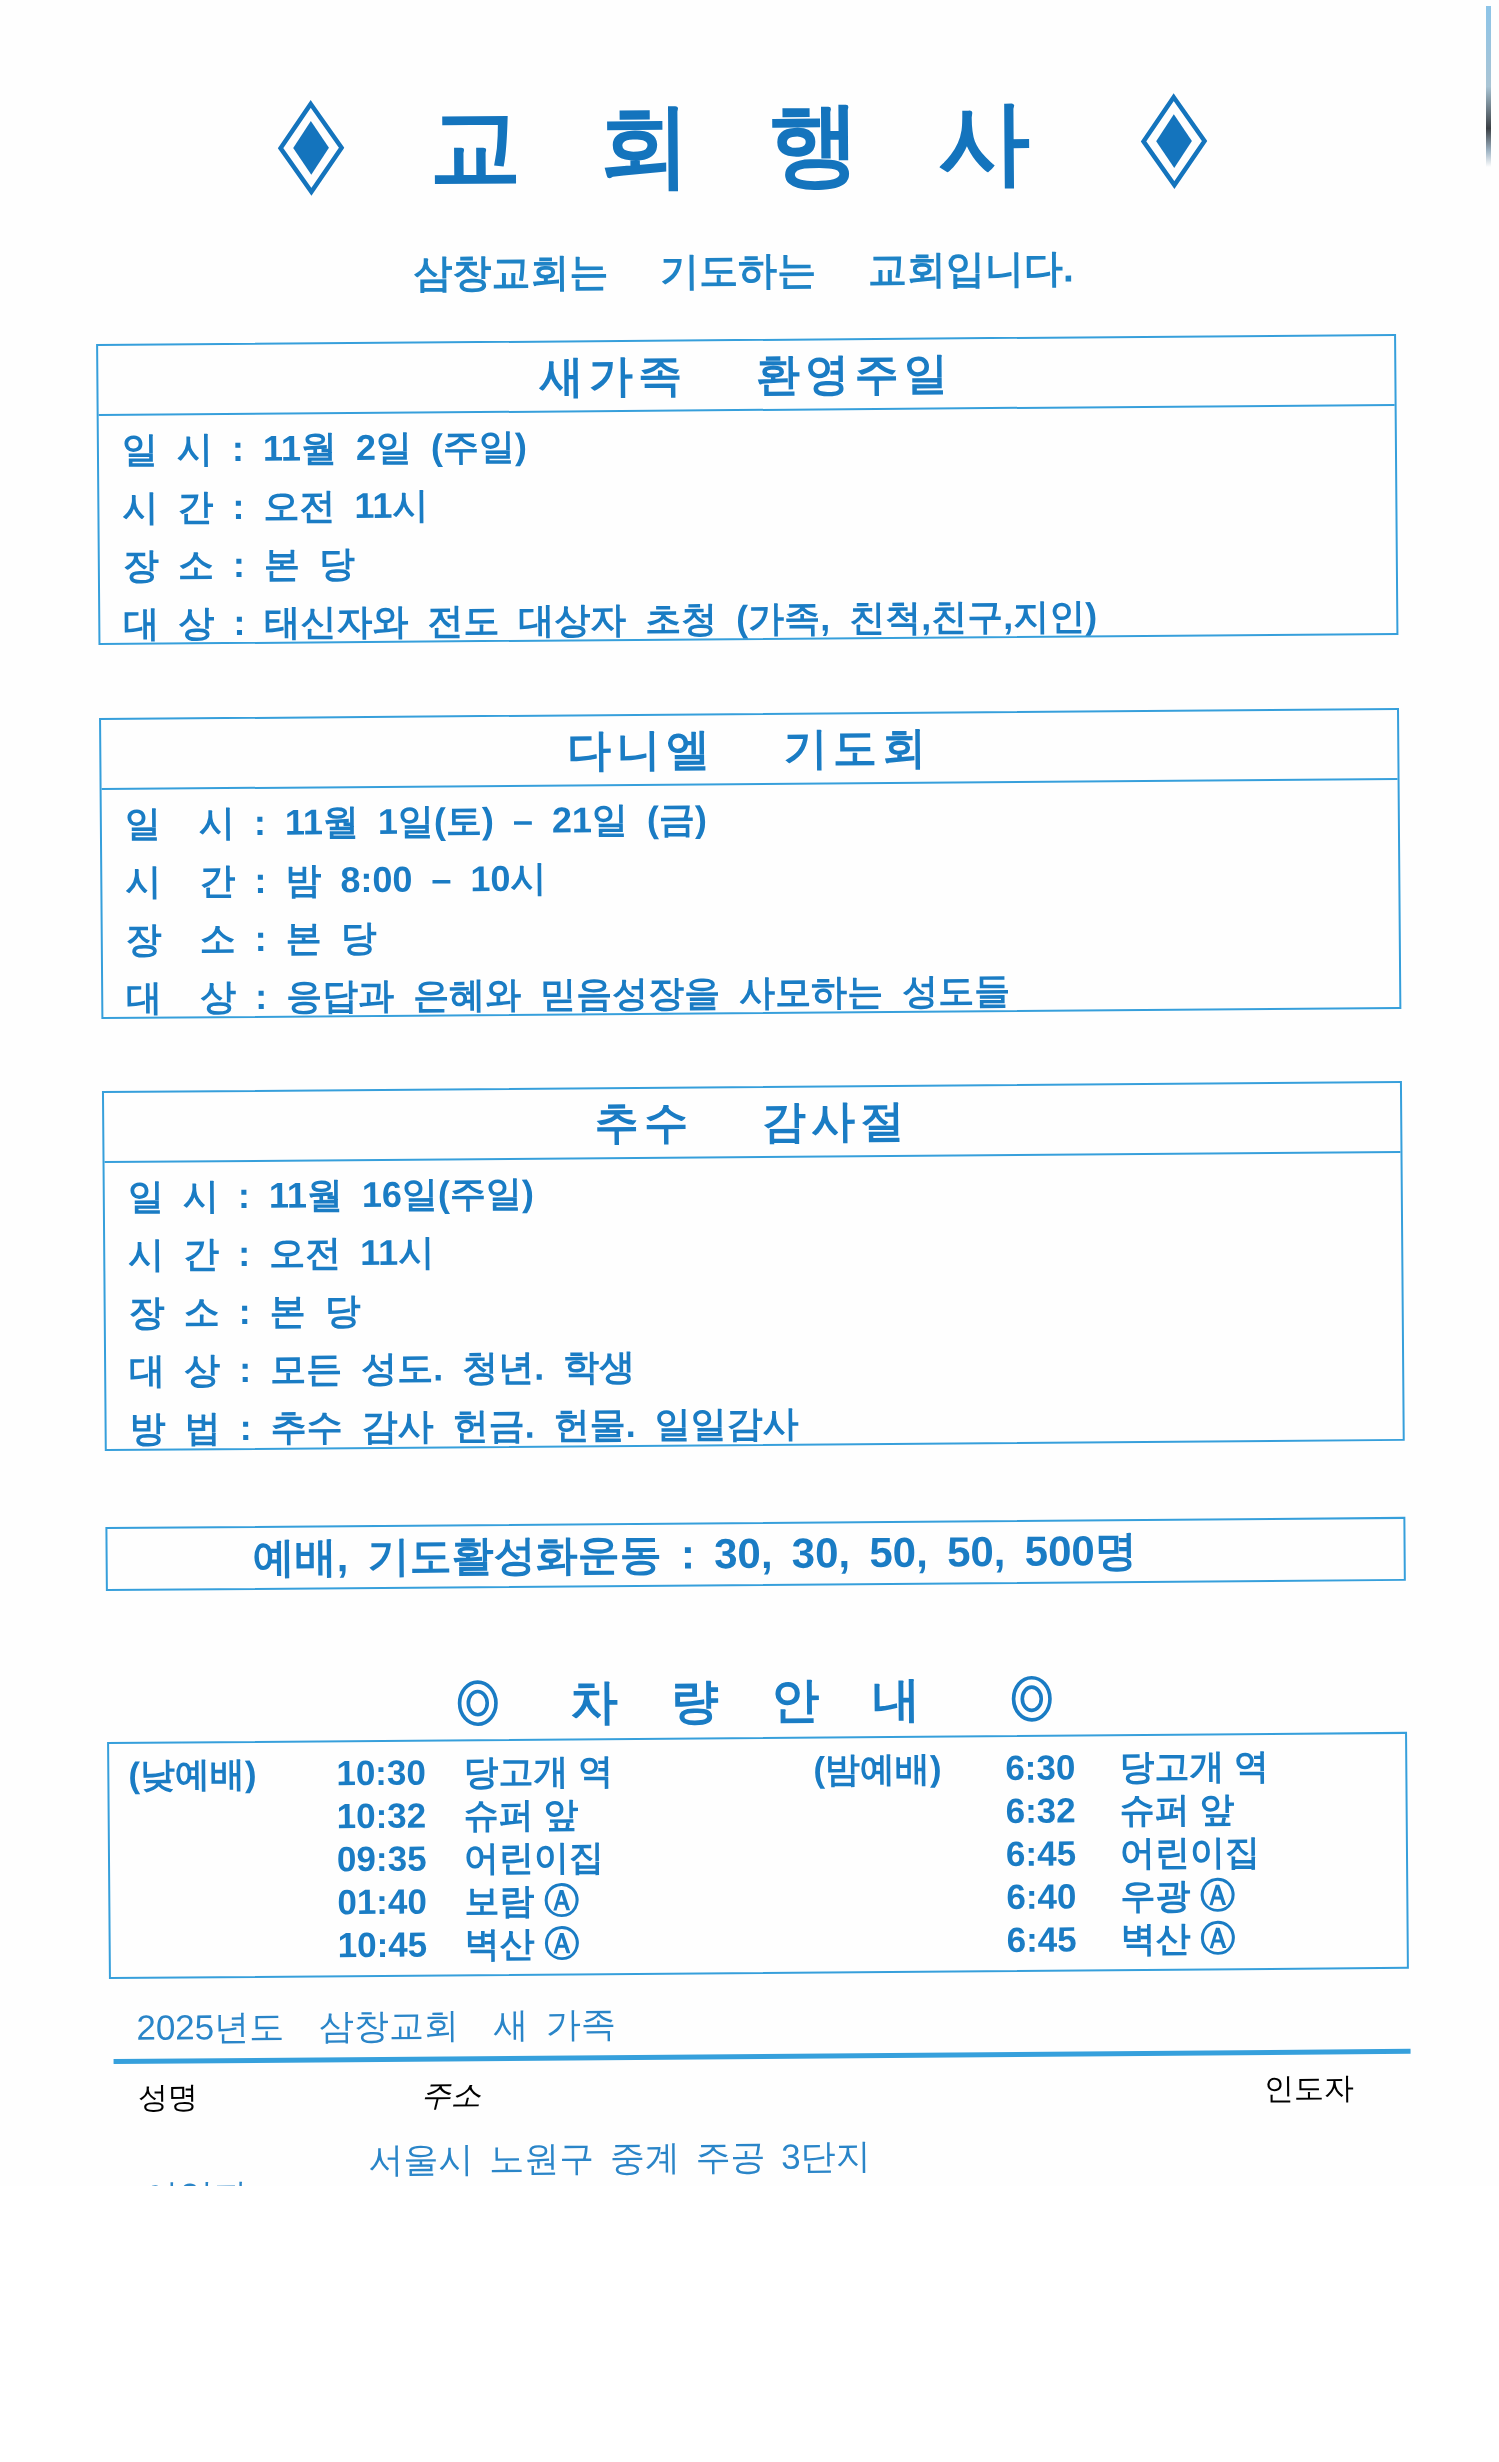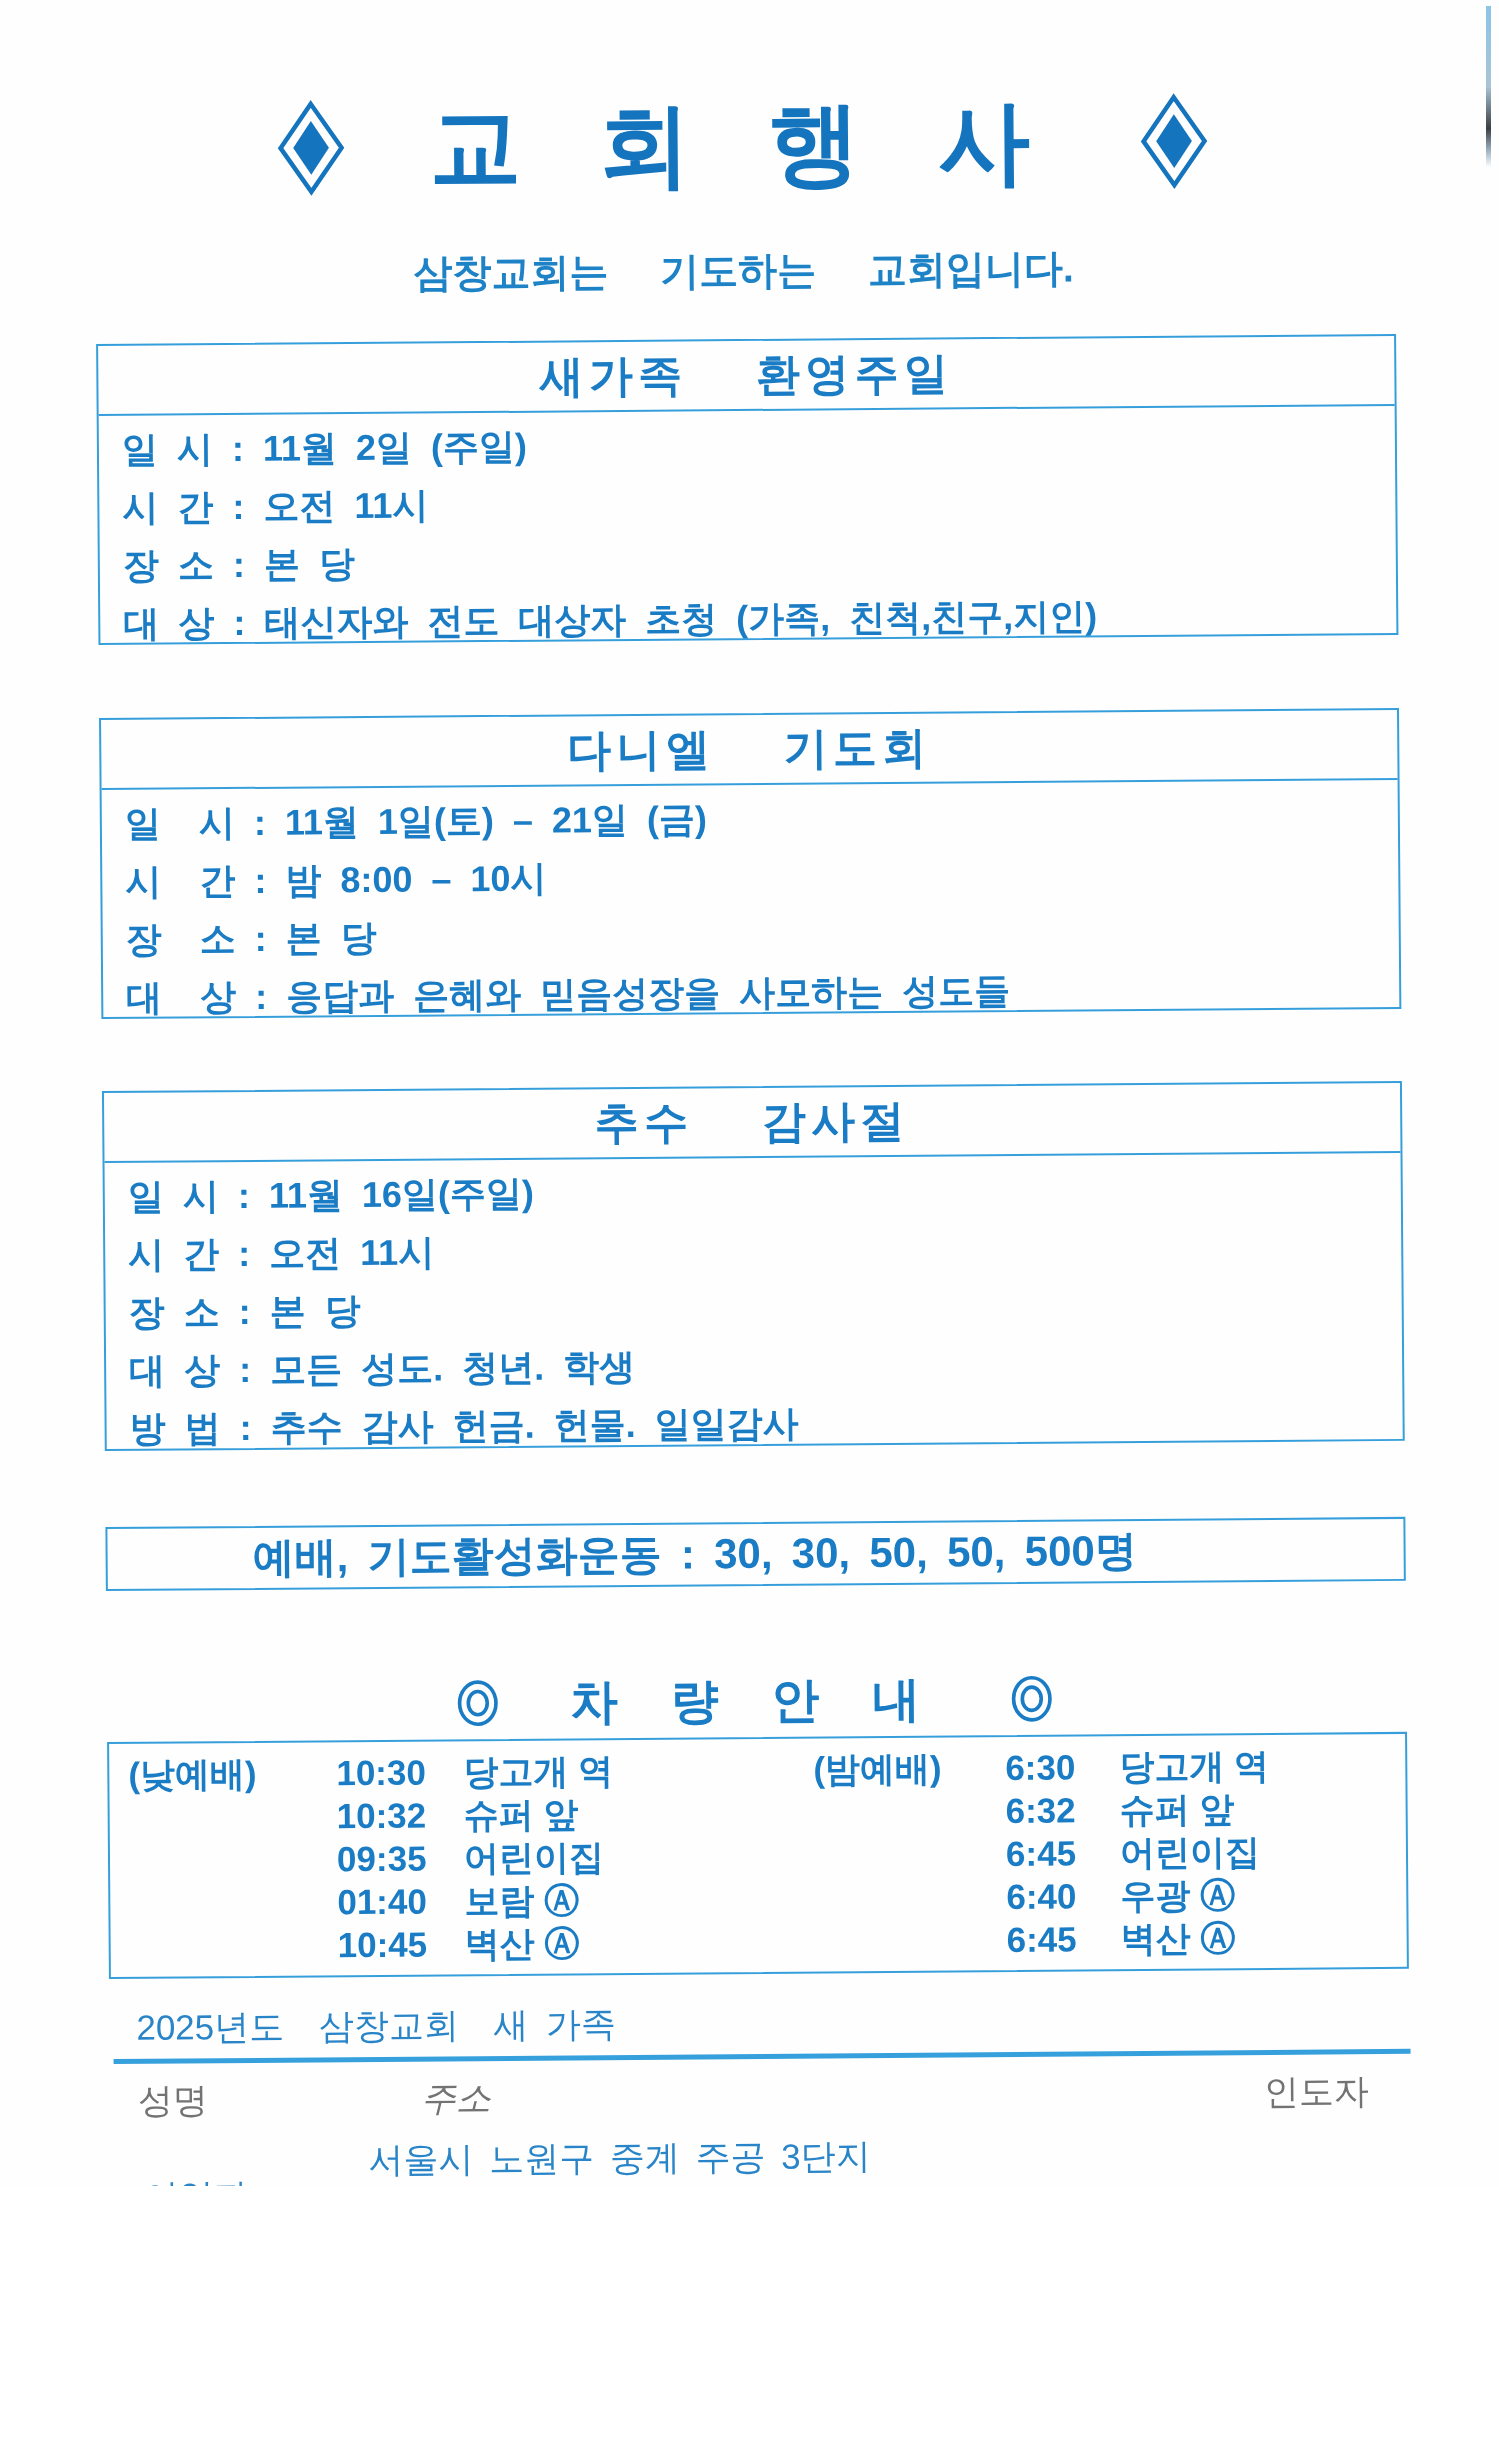--- a/index.html
+++ b/index.html
@@ -79,21 +79,21 @@
   .shuttle-row span{overflow:visible;}
   
   .nf-title{
     position:absolute;top:2000px;left:129px;
     font-size:35px;font-weight:400;white-space:pre;word-spacing:7.6px;color:#2a85c8;
   }
   .nf-line{
     position:absolute;top:2054px;left:106px;width:1297px;height:5.3px;
     background:#36a0dc;
   }
-  .nf-header{position:absolute;top:2073px;font-size:35px;font-weight:400;color:#737373;white-space:pre;}
+  .nf-header{position:absolute;top:2073px;font-size:30px;font-weight:400;color:#000000;white-space:pre;}
   #nf-h-name{left:130px;}
   #nf-h-addr{left:413px;font-style:italic;}
   #nf-h-guide{left:1224px;margin-left:32px;}
   .nf-cell{position:absolute;top:2134px;font-size:35px;font-weight:400;color:#2a85c8;white-space:pre;word-spacing:6px;}
   #nf-c-name{left:135px;margin-top:35px;}
   #nf-c-addr{left:360px;}
   
   .edge-artifact{
     position:absolute;top:6px;left:1486px;width:4.5px;height:161px;
     background:linear-gradient(#8cc4e8 0%,#a9c4d4 50%,#3a3f44 76%,#9fb4c4 90%,rgba(255,255,255,0));

